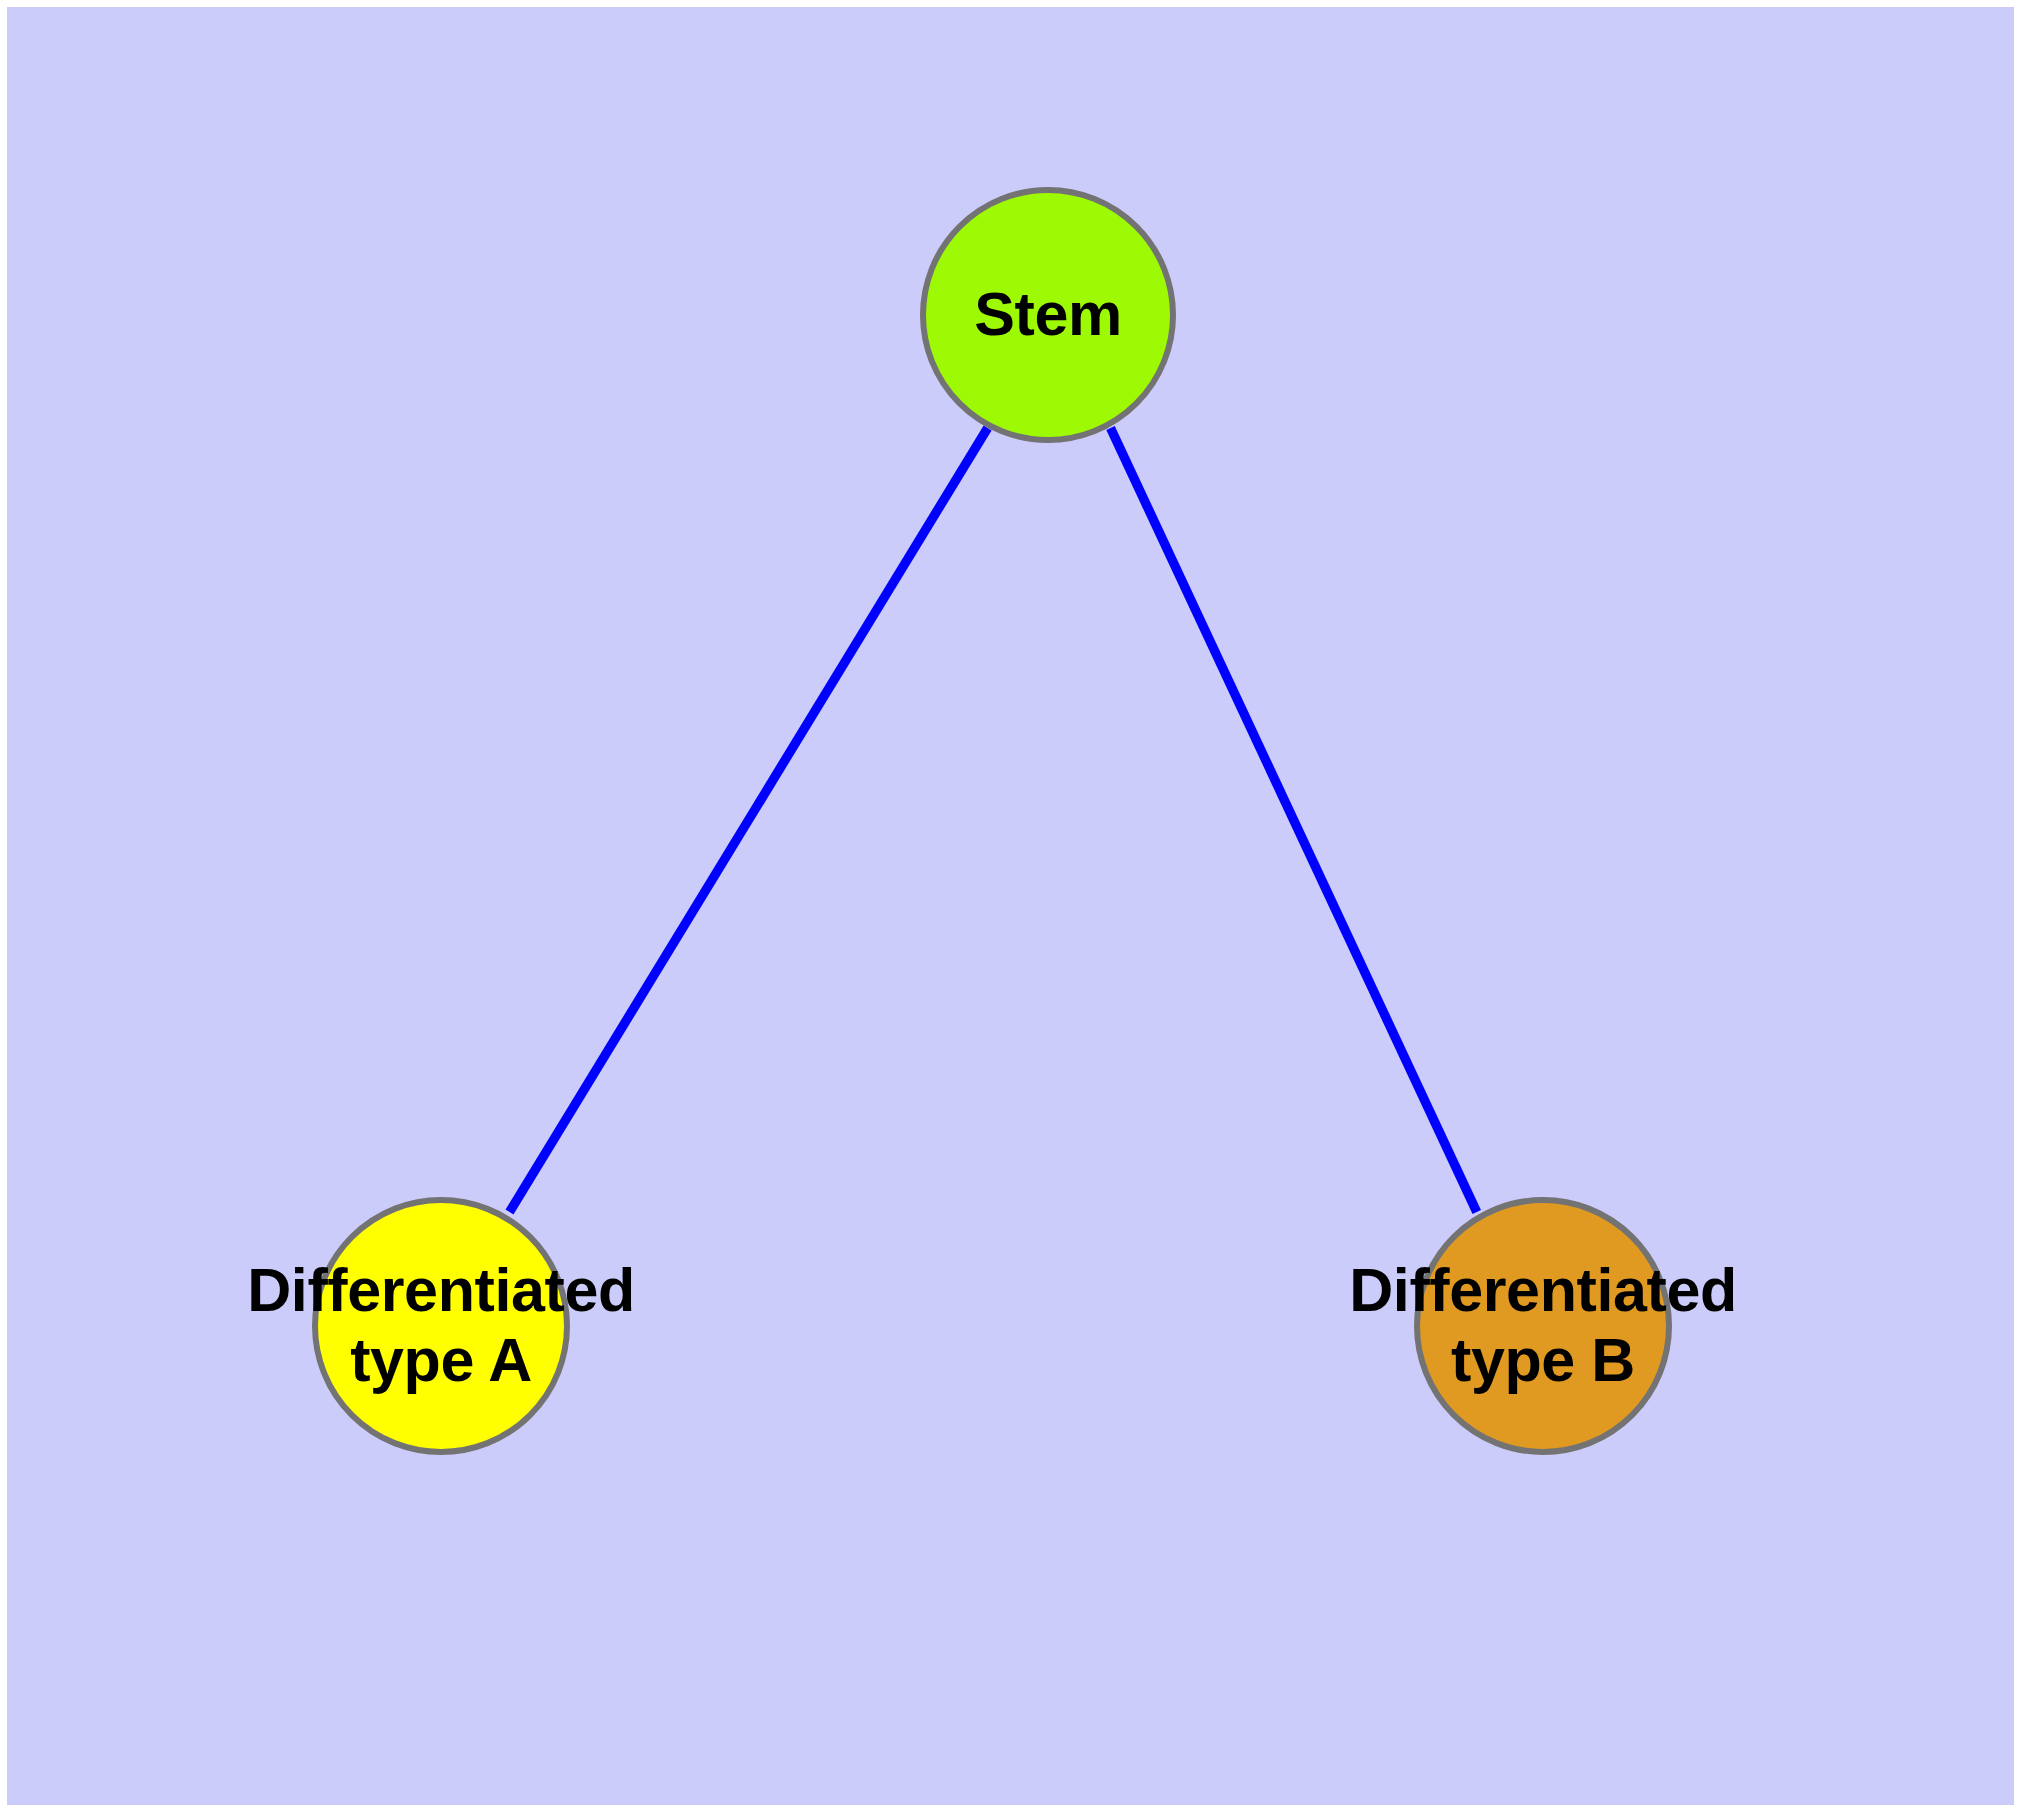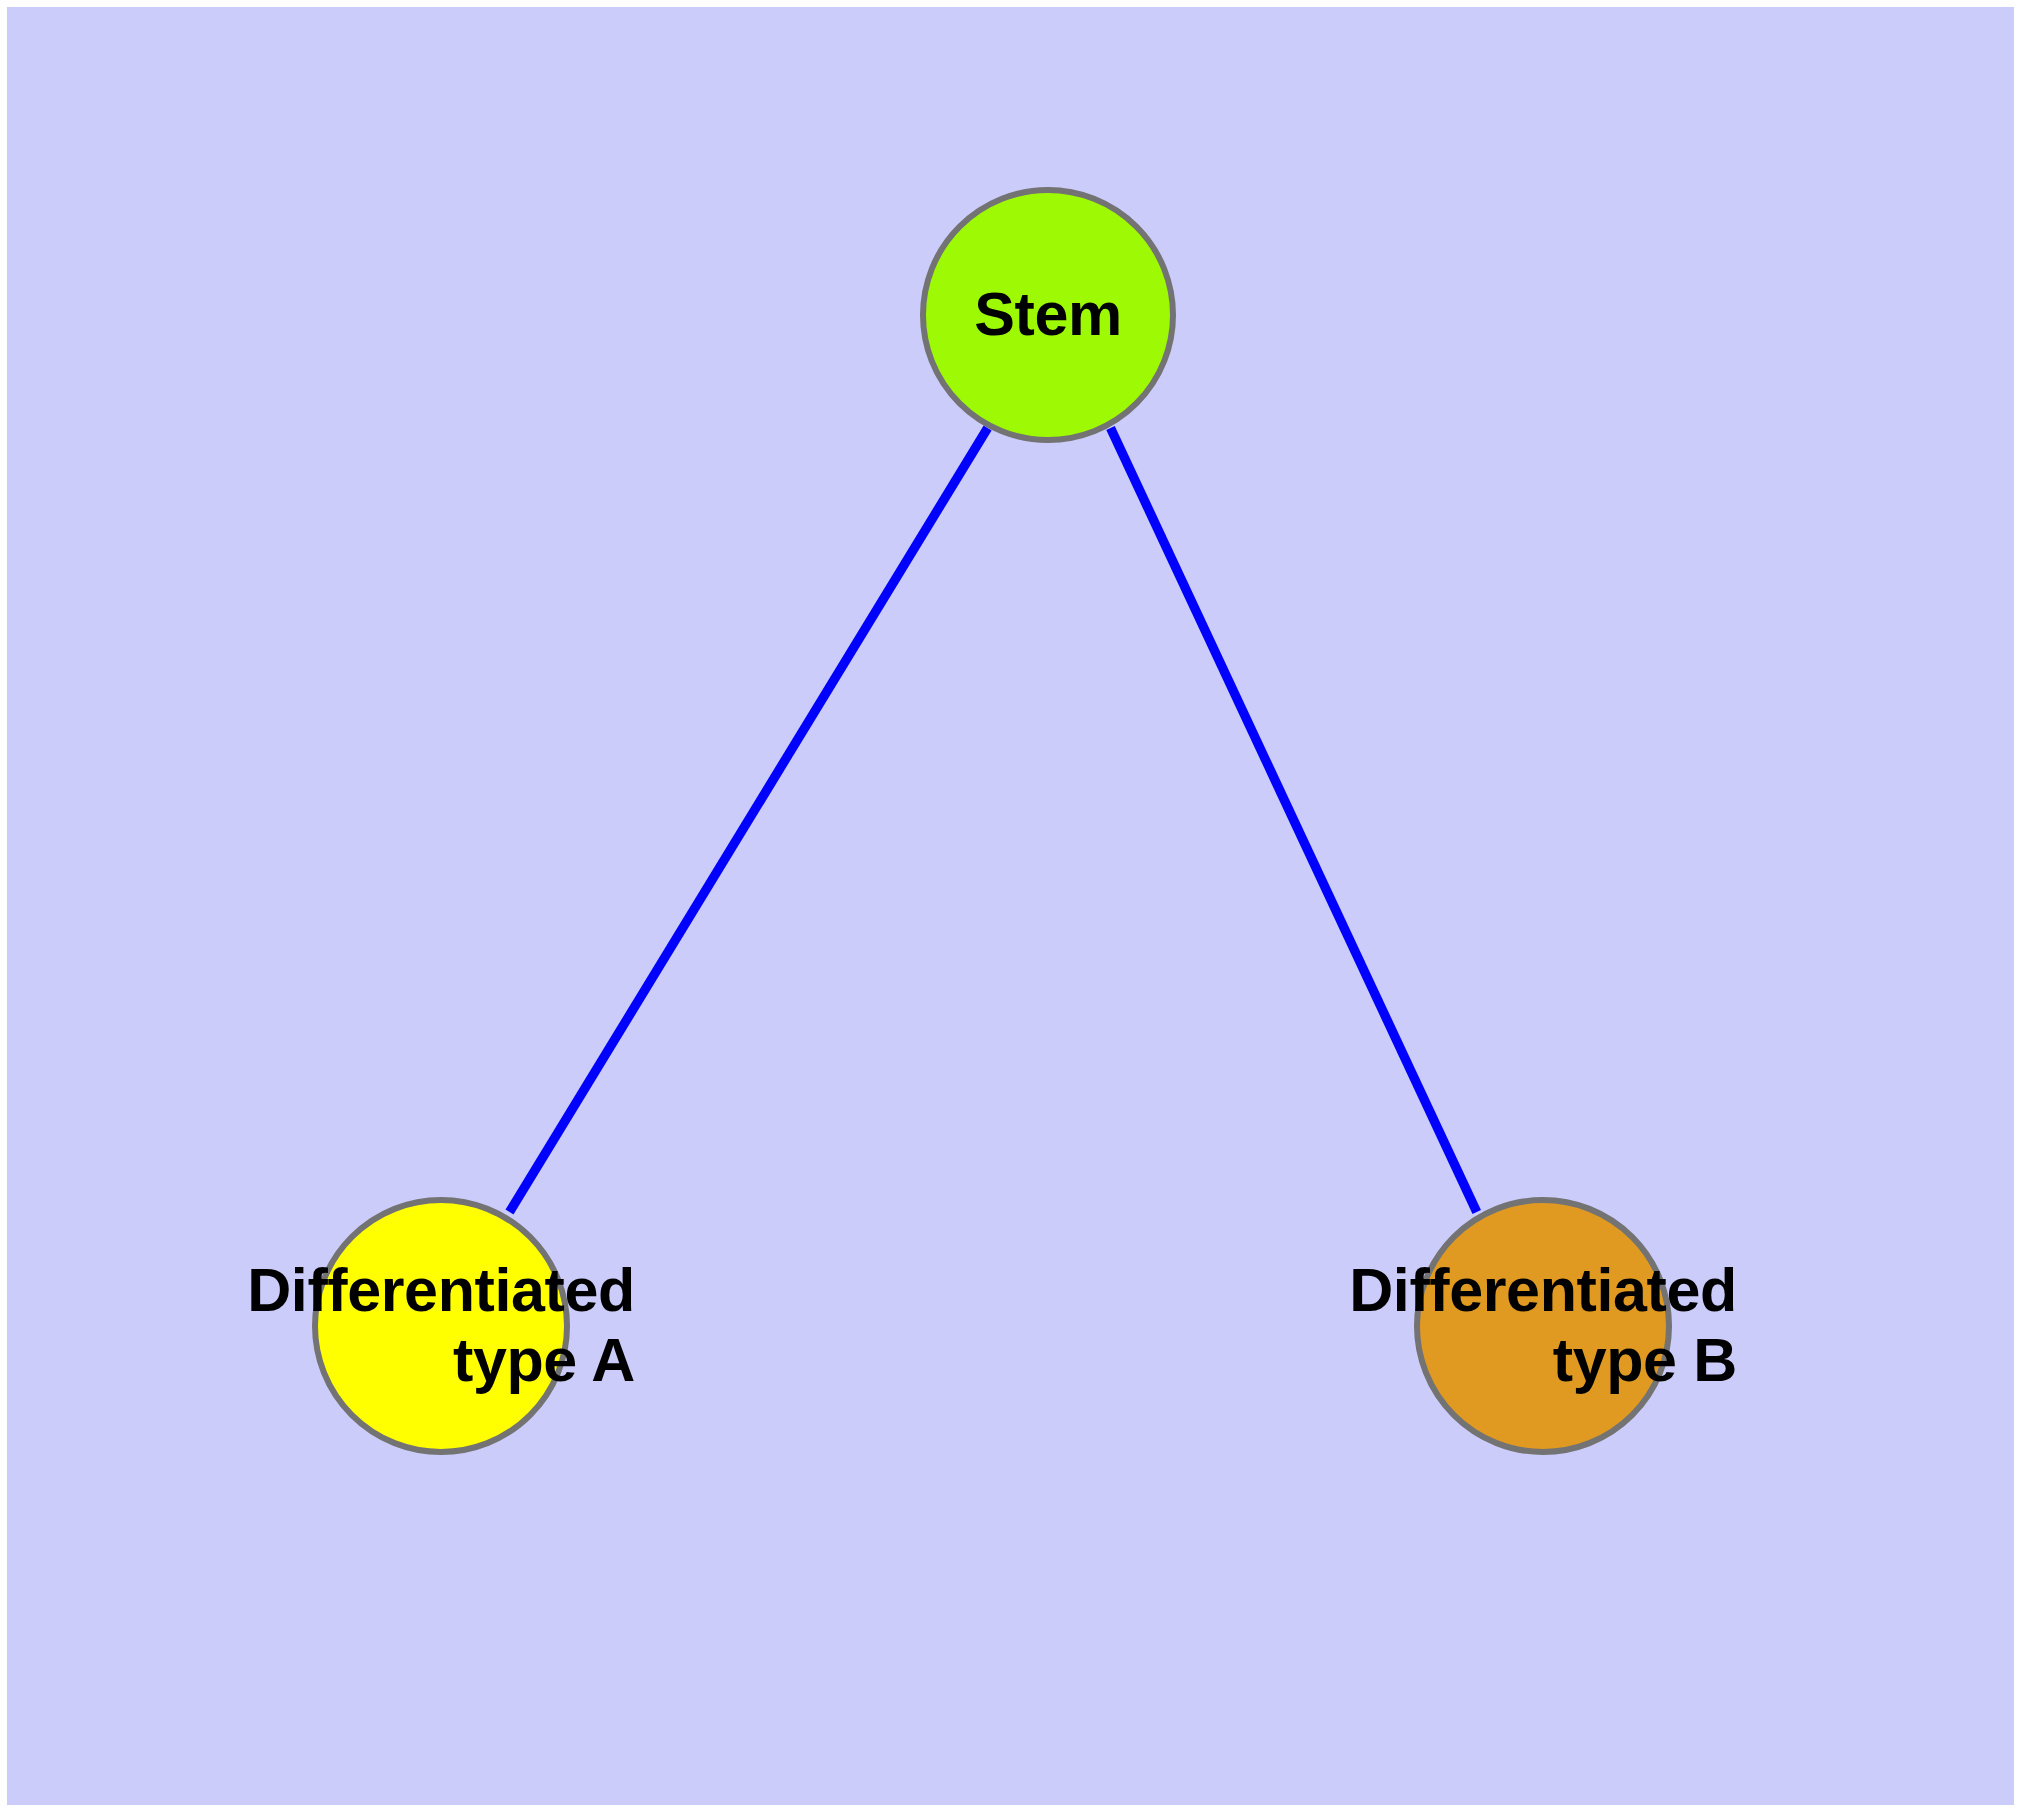--- a/index.html
+++ b/index.html
@@ -46,21 +46,21 @@
     transform: translate(-50%, -50%);
     border-radius: 50%;
     box-sizing: border-box;
     border: 6px solid #737373;
   }
   .node-label {
     position: relative;
     z-index: 5;
     color: #000000;
     font-weight: bold;
-    text-align: right;
+    text-align: center;
     white-space: pre;
     line-height: 1.14;
     letter-spacing: -0.4px;
   }
 </style>
 </head>
 <body>
 
 <div id="canvas" style="width: 2021px; height: 1812px; background: rgb(255, 255, 255);">
 

